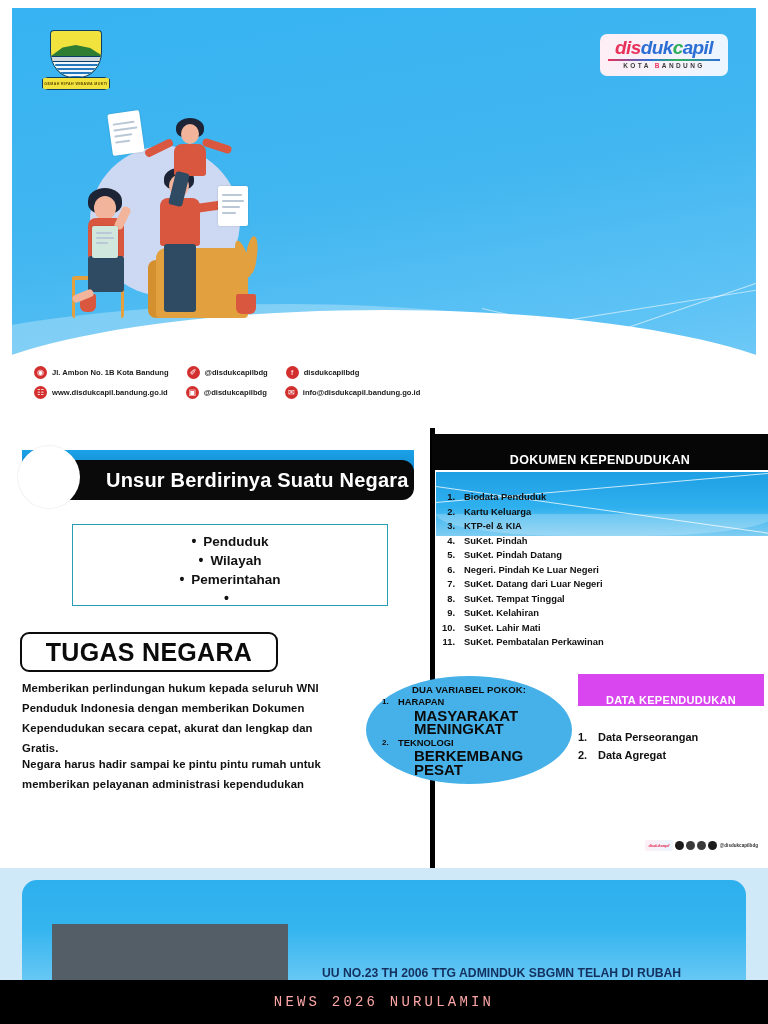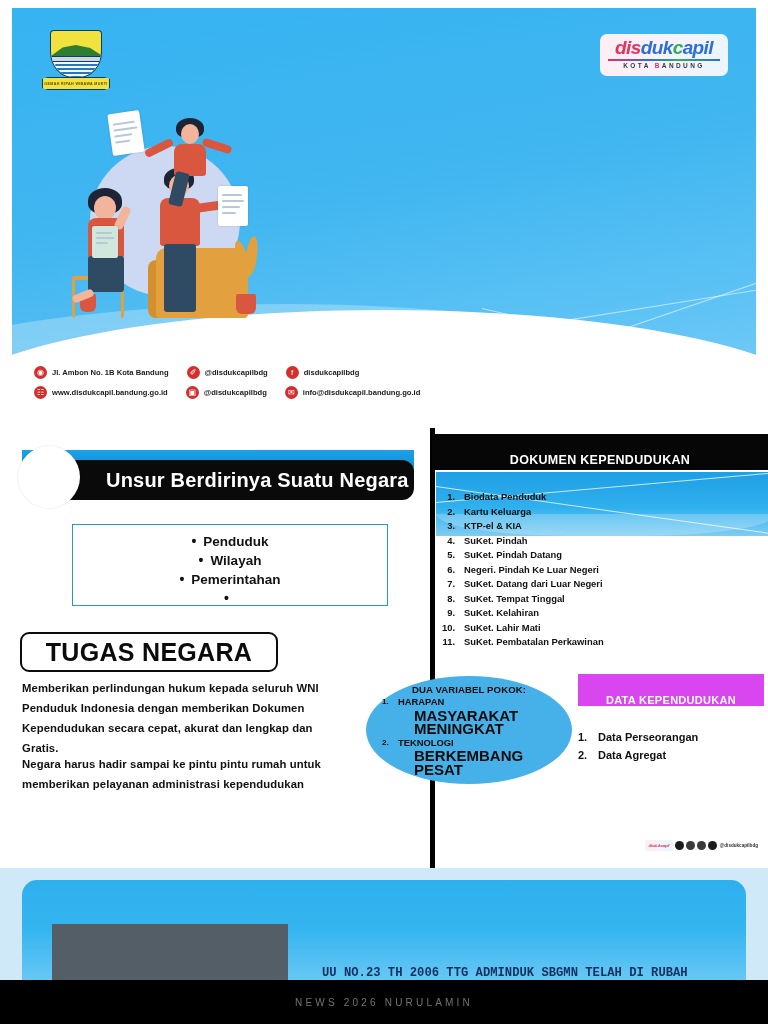--- a/index.html
+++ b/index.html
@@ -176,32 +176,32 @@
      background:linear-gradient(100deg,#fdeef4,#eaf6ff); display:flex; align-items:center; justify-content:center; }
   .mini-logo b { font-size:4.2px; font-style:italic; color:#e8325a; letter-spacing:-.2px; }
   .mini-ico { width:9px; height:9px; border-radius:50%; background:#1b1b1b; margin-left:2px; }
   .mini-ico.g { background:#3a3a3a; }
   .mini-tx { font-size:4.6px; color:#333; margin-left:3px; font-weight:bold; }
 
   
   .slide3 { position:absolute; left:0; top:868px; width:768px; height:156px;
      background:#cfe9f8; overflow:hidden; }
   .s3-card { position:absolute; left:22px; top:12px; width:724px; height:124px;
-     background:linear-gradient(180deg,#2eb0ee 0%, #35b5ef 40%, #7fd0f8 100%); border-radius:15px;font-family:Liberation Mono, monospace; }
+     background:linear-gradient(180deg,#2eb0ee 0%, #35b5ef 40%, #7fd0f8 100%); border-radius:15px; }
   .s3-img { position:absolute; left:30px; top:44px; width:236px; height:120px; background:#545e66; }
   .s3-img-inner { position:absolute; left:78px; top:72px; width:64px; height:42px; background:#3f474d; border-radius:3px; }
   .s3-img-inner .pg { position:absolute; left:7px; top:10px; width:50px; height:26px; background:#e8eef2; border-radius:1px; }
   .s3-text { position:absolute; left:300px; top:80px; width:440px;
      font-size:12.2px; font-weight:bold; color:#13305e; line-height:26px; }
   .s3-text .l2 { display:flex; justify-content:space-between; }
 
   
   .wm-bar { position:absolute; left:0; top:980px; width:768px; height:44px; background:#000;
      display:flex; align-items:center; justify-content:center; }
-  .wm-bar span { color:#737373; font-family:Liberation Sans, sans-serif; font-size:10px; letter-spacing:3.2px; }
+  .wm-bar span { color:#fca5a5; font-family:Liberation Mono, monospace; font-size:14px; letter-spacing:3.2px; }
 </style>
 </head>
 <body>
 
 <div class="page">
 
   <div class="slide1">
     <div class="s1-line2"></div>
     <div class="s1-wave-b"></div>
     <div class="s1-line1"></div>

